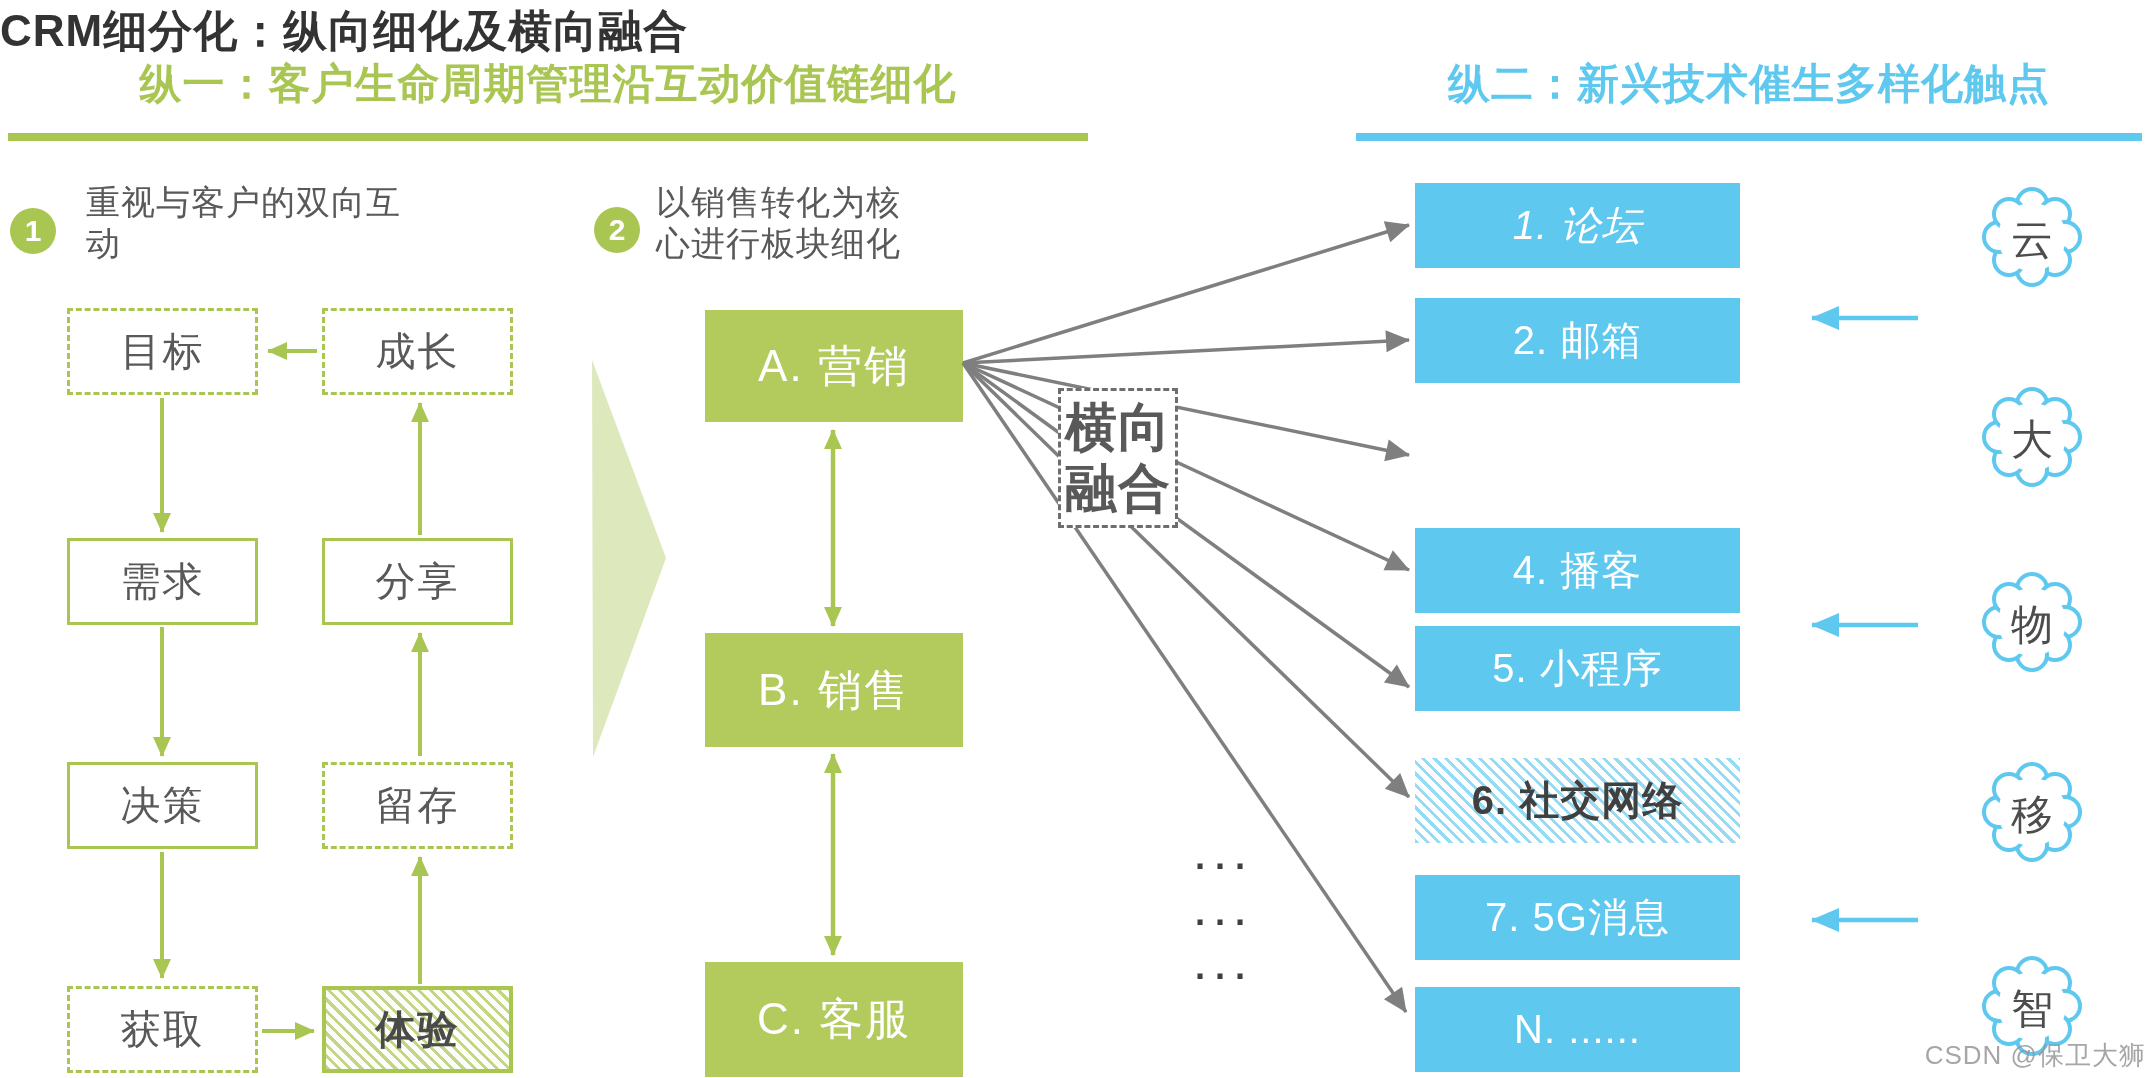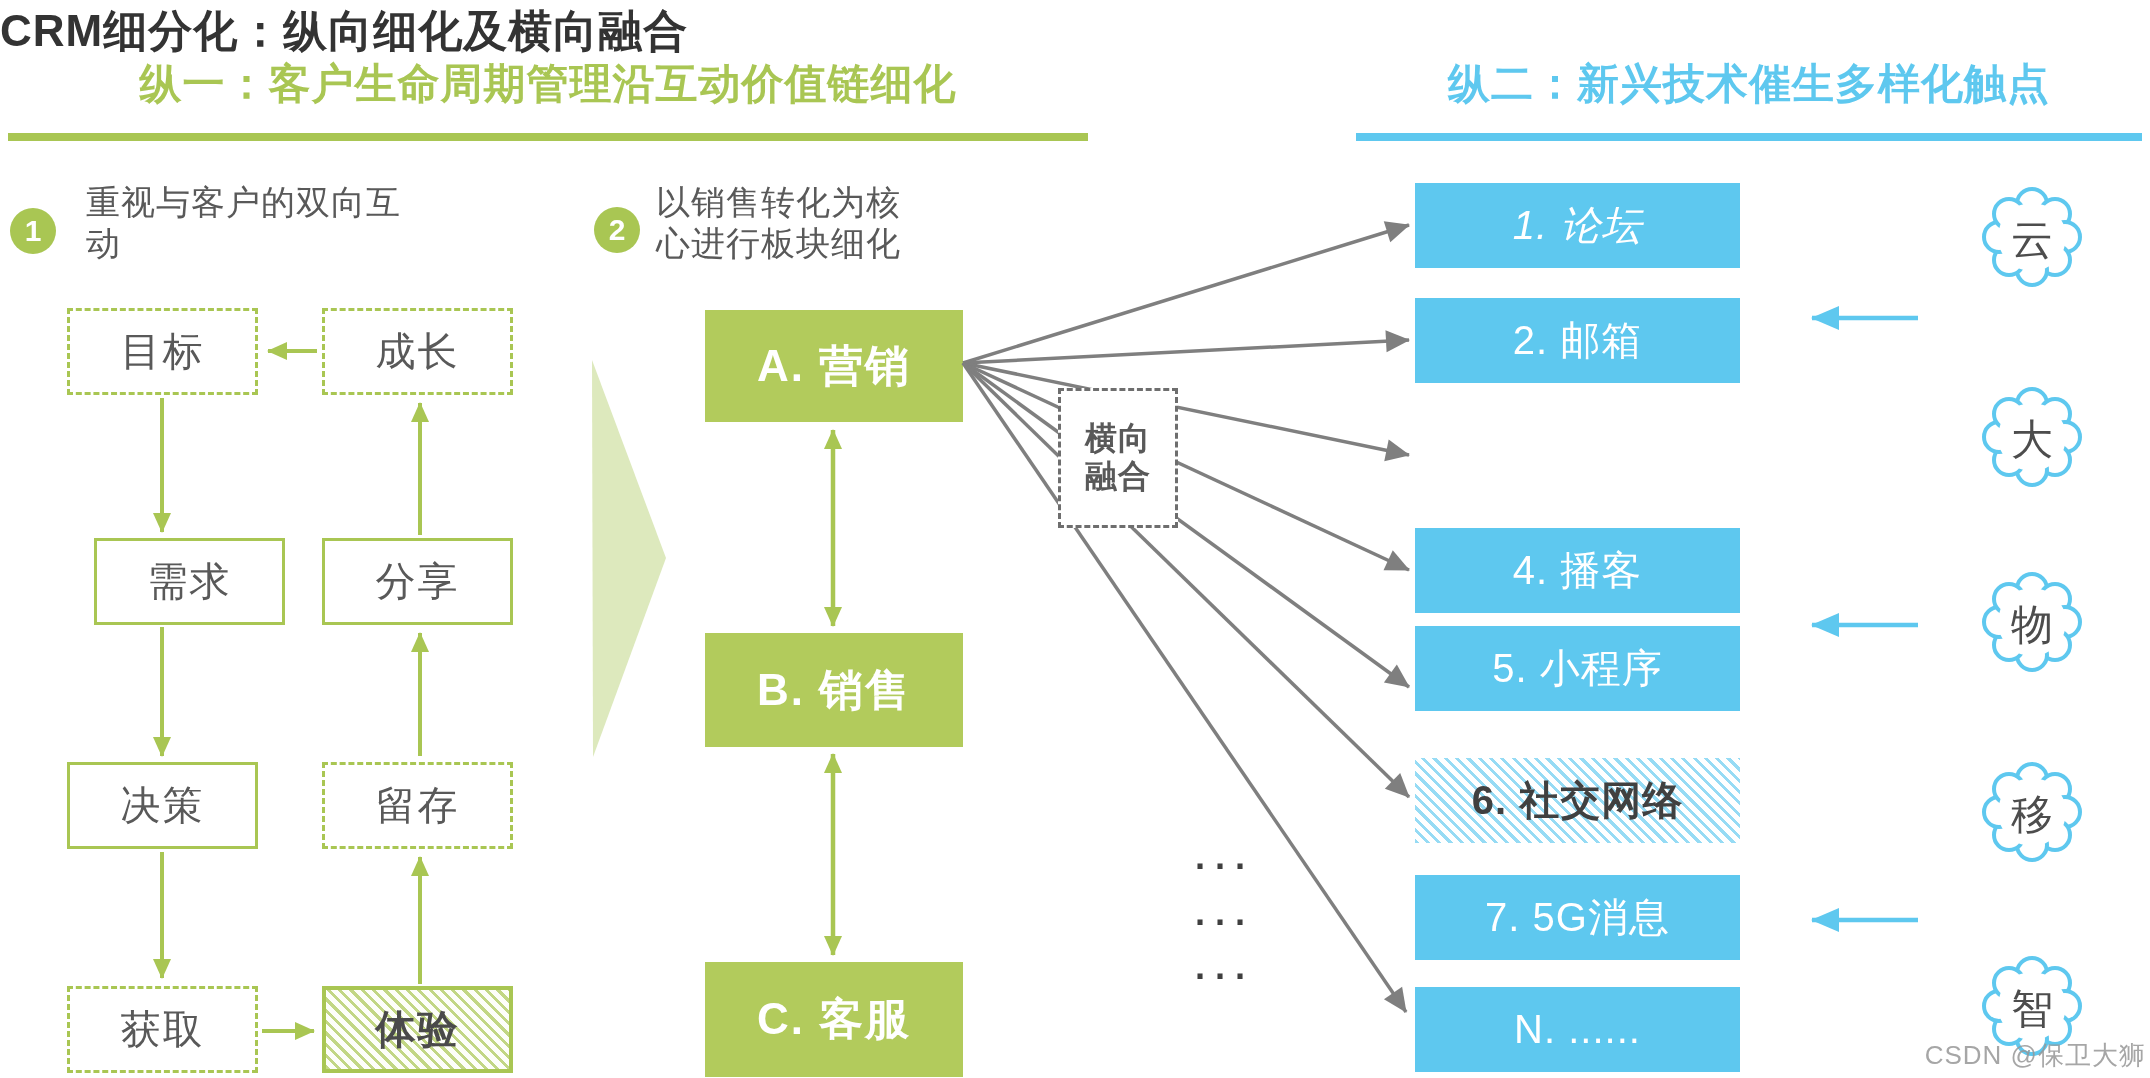--- a/index.html
+++ b/index.html
@@ -33,38 +33,38 @@
   .flow-box.solid{border:3px solid #a9c653;}
   .flow-box.dashed{border:3px dashed #a9c653;}
   .flow-box.hatched{
     border:4px solid #a9c653;font-weight:bold;color:#4a4a4a;
     background:#fdfef9 repeating-linear-gradient(45deg, rgba(169,198,83,.7) 0 3px, rgba(255,255,255,0) 3px 8px);
   }
 
   .seg-box{
     left:705px;width:258px;background:#b2cb5c;color:#fff;
     display:flex;align-items:center;justify-content:center;
-    font-size:44px;font-weight:bold;letter-spacing:2px;
+    font-size:44px;font-weight:normal;letter-spacing:2px;
   }
 
   .touch-box{
     left:1415px;width:325px;height:85px;background:#5ec8ef;color:#fff;
     display:flex;align-items:center;justify-content:center;
     font-size:40px;letter-spacing:1px;
   }
   .touch-box.hatched{
     background:#fff repeating-linear-gradient(45deg, rgba(94,200,239,.65) 0 3px, rgba(255,255,255,0) 3px 8px);
     color:#404040;font-weight:bold;
   }
 
   .fusion-box{
     left:1058px;top:388px;width:120px;height:140px;box-sizing:border-box;
     background:#fff;border:3px dashed #6e6e6e;
     display:flex;flex-direction:column;align-items:center;justify-content:center;
-    font-size:32px;font-weight:bold;color:#595959;line-height:1.18;letter-spacing:1px;
+    font-size:52px;font-weight:bold;color:#595959;line-height:1.18;letter-spacing:1px;
   }
   .dots{left:1180px;width:90px;height:40px;line-height:34px;text-align:center;
     font-size:36px;font-weight:bold;color:#3f3f3f;letter-spacing:8px;}
   .overlay{left:0;top:0;pointer-events:none;}
   .cloud{left:1977px;width:110px;height:110px;}
   .cloud .bump{fill:#fff;stroke:#5ec8ef;stroke-width:4;}
   .cloud .core{fill:#fff;stroke:none;}
   .cloud-char{font-size:42px;fill:#4d4d4d;text-anchor:middle;dominant-baseline:central;
     font-family:"Liberation Sans","DejaVu Sans",sans-serif;}
   .watermark{left:1900px;top:1038px;width:246px;text-align:right;
@@ -83,21 +83,21 @@
   <div class="abs bar blue"></div>
 
   <div class="abs step-badge" style="left:10px;top:208px;">1</div>
   <div class="abs step-text" style="left:86px;top:182px;width:320px;">重视与客户的双向互动</div>
 
   <div class="abs step-badge" style="left:594px;top:207px;">2</div>
   <div class="abs step-text" style="left:656px;top:182px;width:272px;">以销售转化为核心进行板块细化</div>
 
   <div class="abs flow-box dashed" style="left:322px;top:308px;">成长</div>
   <div class="abs flow-box dashed" style="left:67px;top:308px;">目标</div>
-  <div class="abs flow-box solid" style="left:67px;top:538px;margin-left:27px;">需求</div>
+  <div class="abs flow-box solid" style="left:67px;top:538px;">需求</div>
   <div class="abs flow-box solid" style="left:322px;top:538px;">分享</div>
   <div class="abs flow-box solid" style="left:67px;top:762px;">决策</div>
   <div class="abs flow-box dashed" style="left:322px;top:762px;">留存</div>
   <div class="abs flow-box dashed" style="left:67px;top:986px;">获取</div>
   <div class="abs flow-box hatched" style="left:322px;top:986px;">体验</div>
 
   <div class="abs seg-box" style="top:310px;height:112px;">A. 营销</div>
   <div class="abs seg-box" style="top:633px;height:114px;">B. 销售</div>
   <div class="abs seg-box" style="top:962px;height:115px;">C. 客服</div>
 

